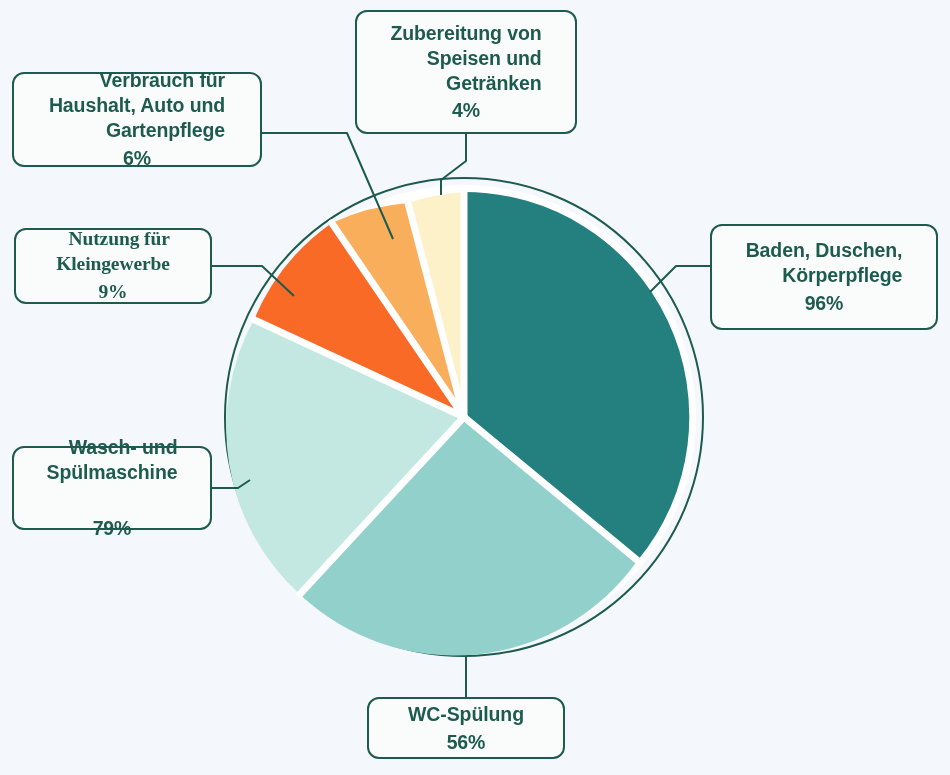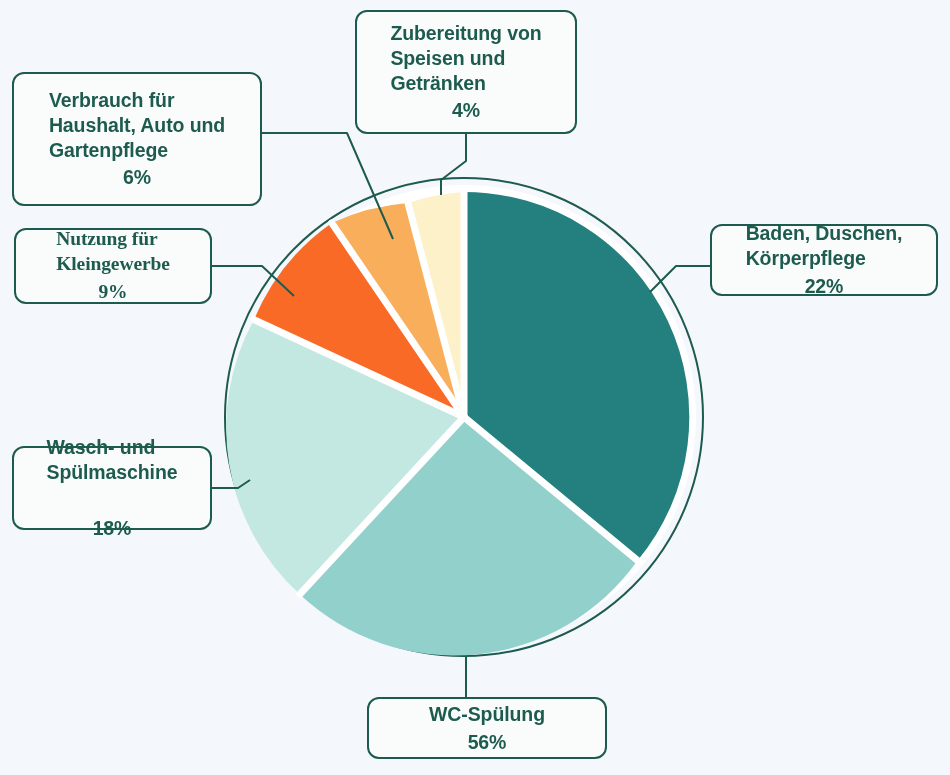--- a/index.html
+++ b/index.html
@@ -30,46 +30,46 @@
   .label-box {
     position: absolute;
     box-sizing: border-box;
     background: #fafcfb;
     border: 2px solid #1d5b4f;
     border-radius: 12px;
     color: #1d5b4f;
     font-weight: bold;
     font-size: 19.5px;
     line-height: 1.28;
-    text-align: left;
+    text-align: right;
     display: flex;
     flex-direction: column;
     align-items: center;
     justify-content: center;
     padding: 8px 12px;
     letter-spacing: -0.1px;
   }
   .label-text {
     display: block;
     white-space: pre-line;
   }
   .label-pct {
     display: block;
     margin-top: 3px;
     font-size: 19.5px;
     font-weight: bold;
   }
 
   
   #box-zubereitung { left: 355px; top: 10px;  width: 222px; height: 124px; }
-  #box-verbrauch   { left: 12px;  top: 72px;  width: 250px; height: 134px; }
+  #box-verbrauch   { left: 12px;  top: 72px;  width: 250px; height: 95px; }
   #box-kleingewerbe{ left: 14px;  top: 228px; width: 198px; height: 76px; font-family: Liberation Serif, serif;  }
   #box-wasch       { left: 12px;  top: 446px; width: 200px; height: 84px; gap: 28px;  }
-  #box-wc          { left: 367px; top: 697px; width: 240px; height: 62px;  }
-  #box-baden       { left: 710px; top: 224px; width: 228px; height: 72px;  }
+  #box-wc          { left: 367px; top: 697px; width: 198px; height: 62px;  }
+  #box-baden       { left: 710px; top: 224px; width: 228px; height: 106px;  }
 </style>
 </head>
 <body>
 
 <div id="chart-root">
 
   <svg class="svg-layer" viewBox="0 0 950 775">
 
     <circle cx="464" cy="417" r="239" fill="none" stroke="#1d5b4f" stroke-width="2"></circle>
 
@@ -128,27 +128,27 @@
 
   <div class="label-box" id="box-kleingewerbe">
     <span class="label-text">Nutzung für
 Kleingewerbe</span>
     <span class="label-pct">9%</span>
   </div>
 
   <div class="label-box" id="box-wasch">
     <span class="label-text">Wasch- und
 Spülmaschine</span>
-    <span class="label-pct">18%</span>
+    <span class="label-pct">79%</span>
   </div>
 
   <div class="label-box" id="box-wc">
     <span class="label-text">WC-Spülung</span>
     <span class="label-pct">56%</span>
   </div>
 
   <div class="label-box" id="box-baden">
     <span class="label-text">Baden, Duschen,
 Körperpflege</span>
-    <span class="label-pct">22%</span>
+    <span class="label-pct">96%</span>
   </div>
 
 </div>
 
 </body></html>

